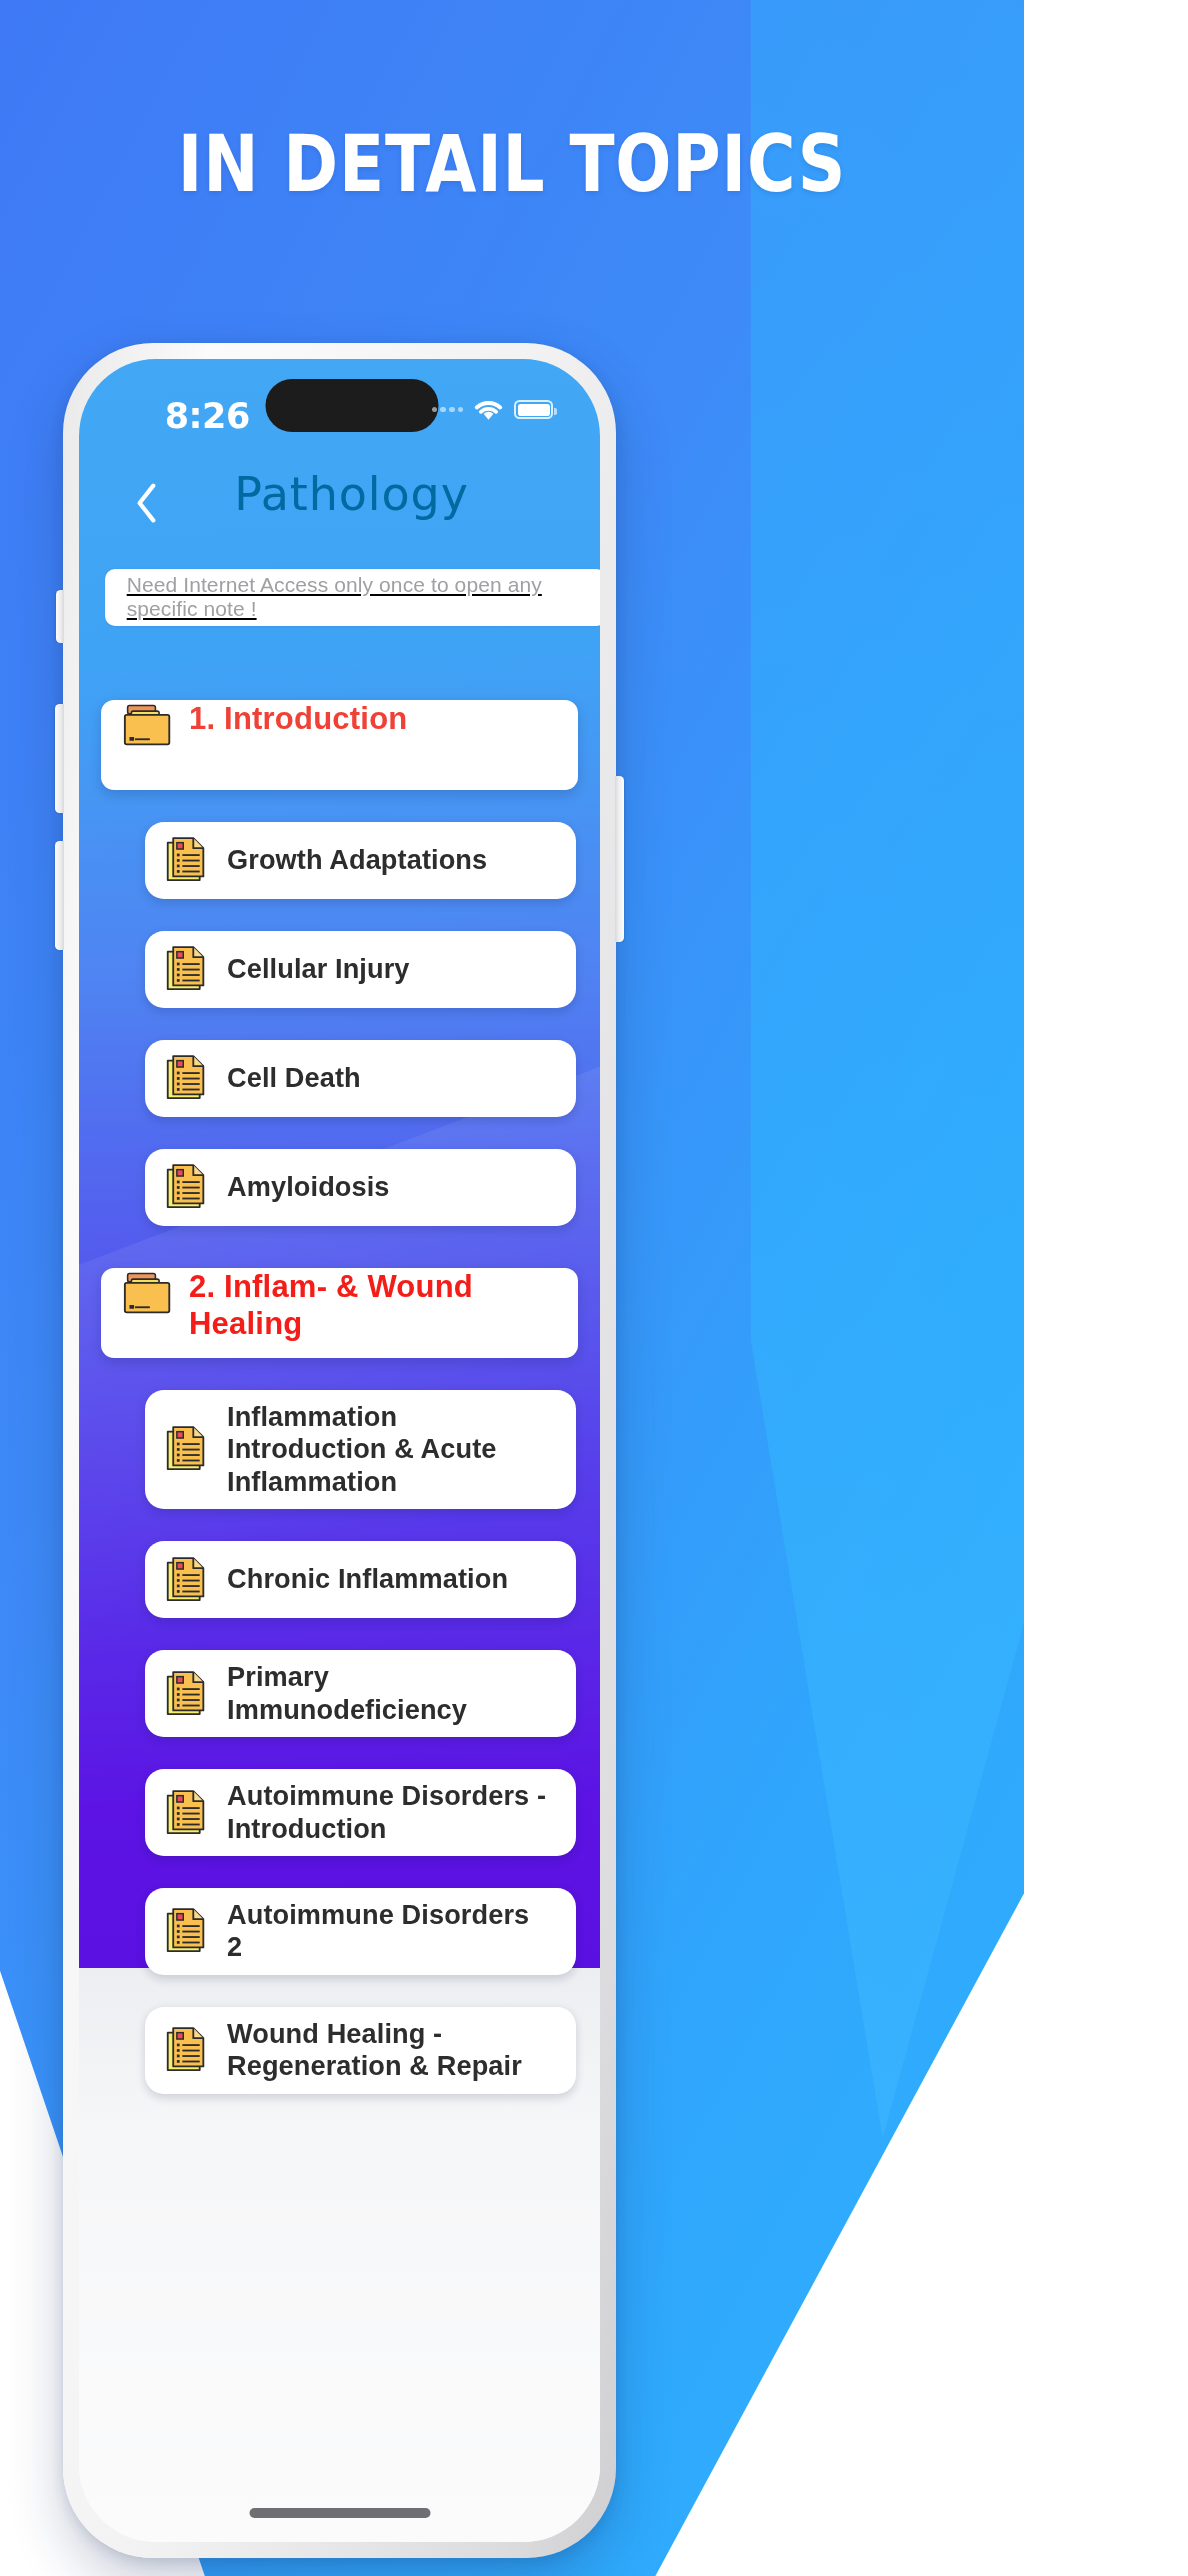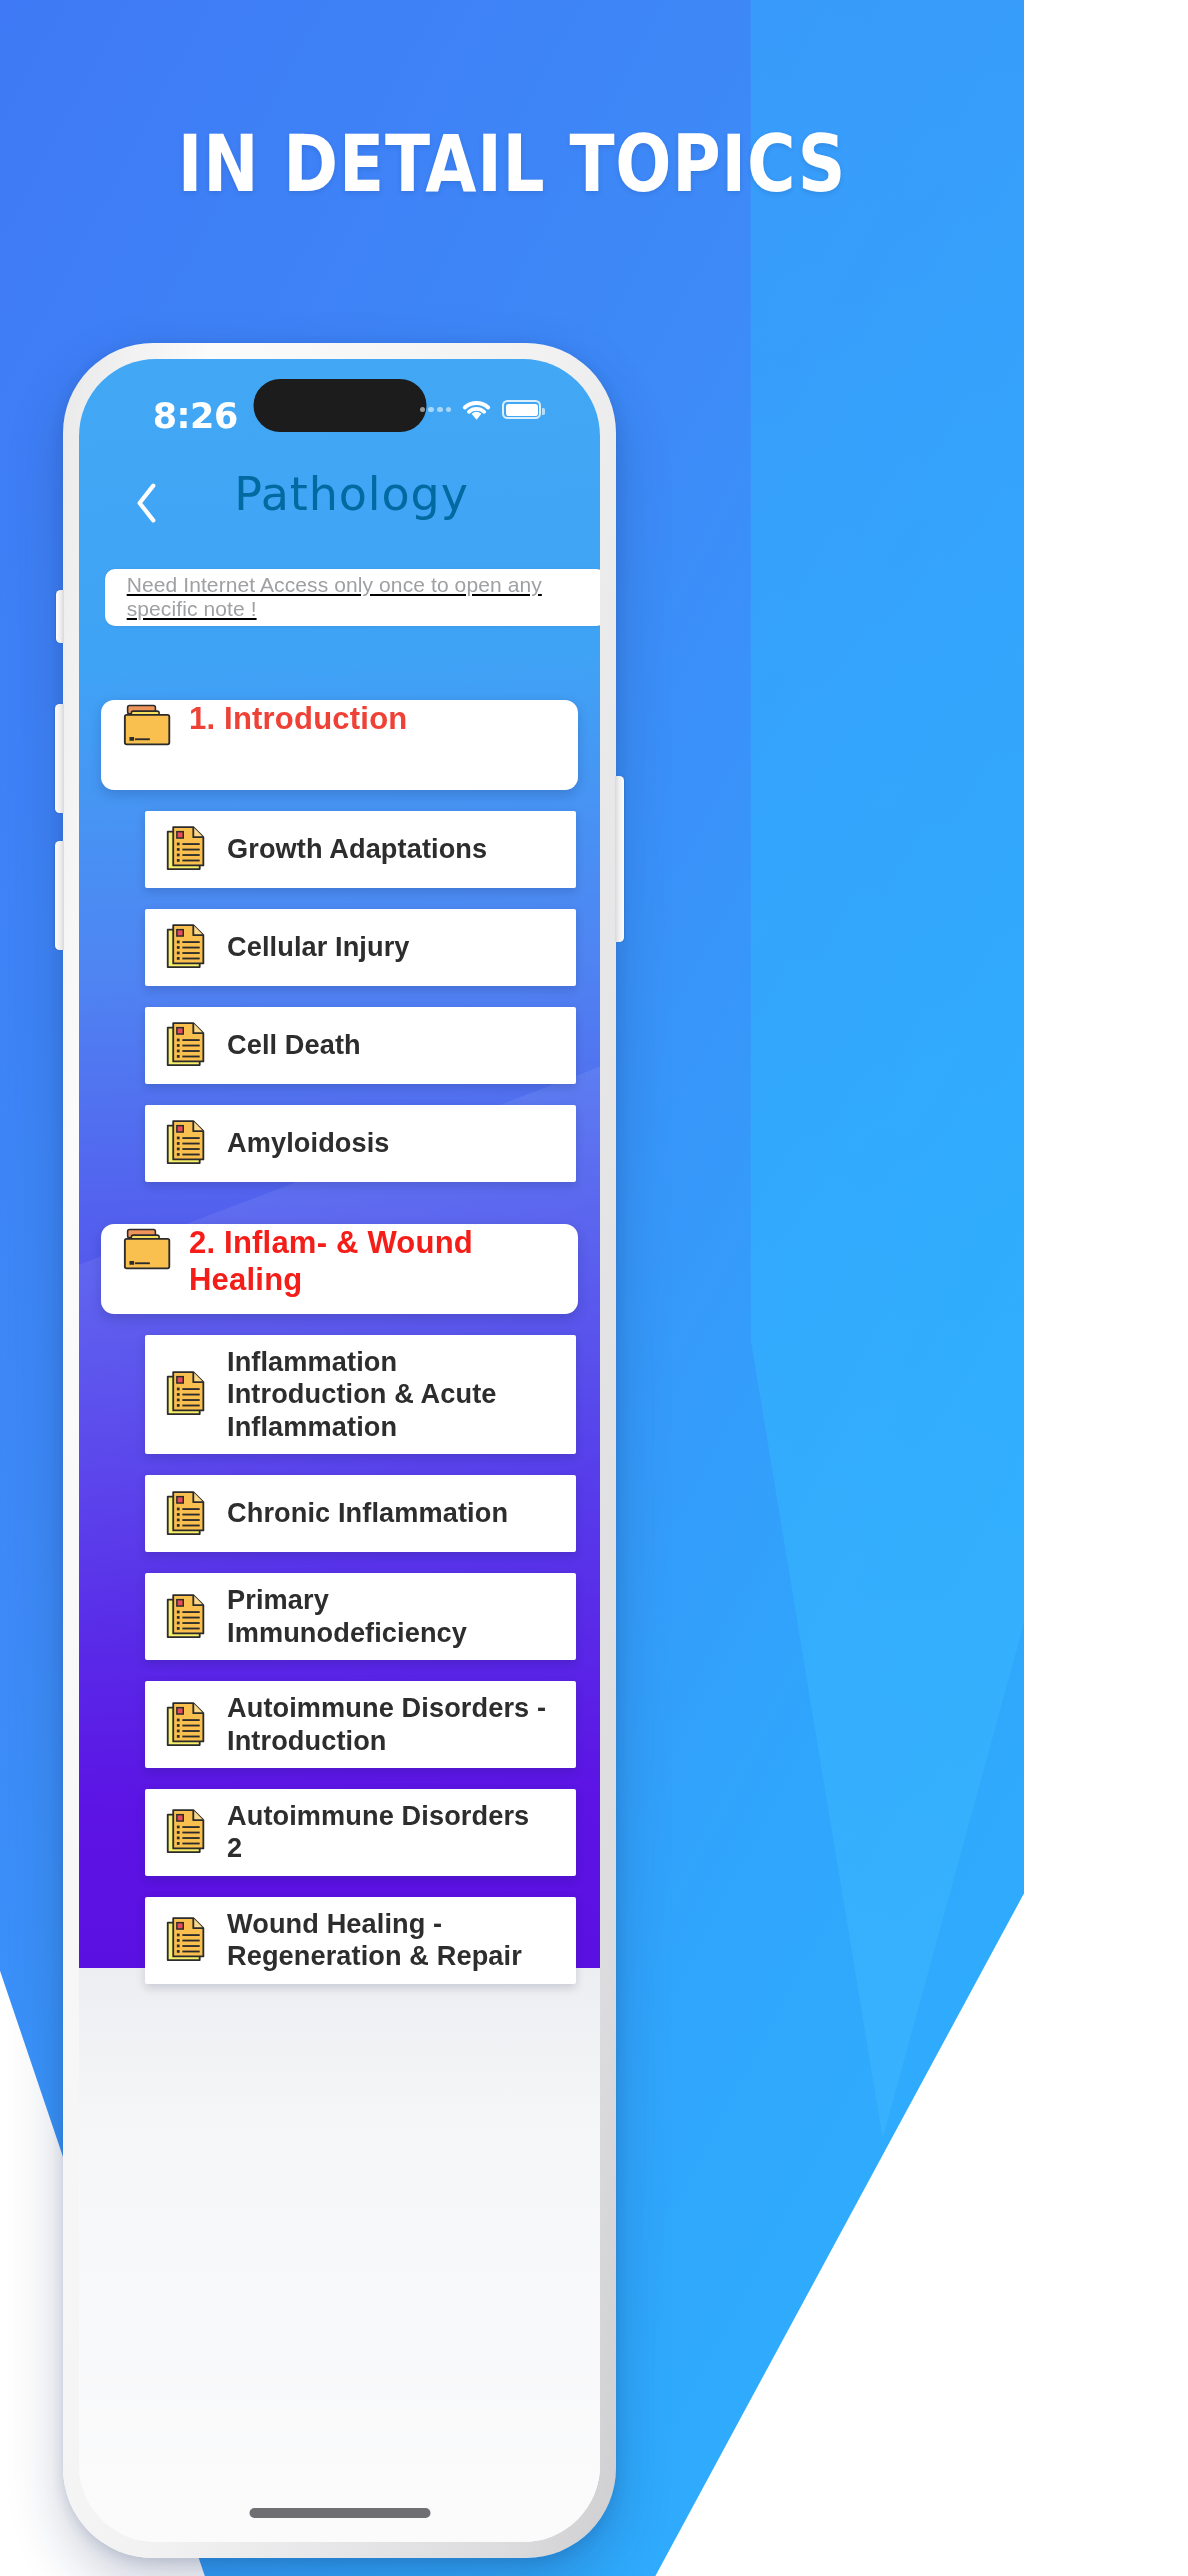--- a/index.html
+++ b/index.html
@@ -103,21 +103,21 @@
     -webkit-clip-path:polygon(0 22%, 100% 0, 100% 100%, 0 100%);
     clip-path:polygon(0 22%, 100% 0, 100% 100%, 0 100%);
   }
   .screen-bottom {
     position:absolute; left:0; top:1609px; width:100%; bottom:0;
     background:linear-gradient(180deg,#eceef1 0%,#f6f7f8 30%,#fbfbfc 100%);
   }
 
   
   .statusbar {
-    position:absolute; left:0; top:0; width:100%; height:103px;
+    position:absolute; left:12px; top:0; width:100%; height:103px;
     z-index:6;
   }
   .sb-time {
     position:absolute; left:74px; top:37px;
     color:#fff; font-size:35px; font-weight:bold;
     font-family:"DejaVu Sans","Liberation Sans",sans-serif;
     letter-spacing:-0.5px;
   }
   .notch {
     position:absolute; left:50%; top:20px;
@@ -183,23 +183,23 @@
     background:#fff;
     border-radius:13px;
     min-height:90px;
     display:flex; 
     padding:0 22px;
     box-shadow:0 4.6px 12px rgba(10,20,60,.17);
   }
   .folder-card.tight { margin-top:48px; }
   .note-card {
     position:relative;
-    margin:21px 24px 0 66px;
+    margin:32px 24px 0 66px;
     background:#fff;
-    border-radius:2px;
+    border-radius:19px;
     min-height:77px;
     display:flex; align-items:center;
     padding:11px 20px;
     box-shadow:0 3.7px 10px rgba(10,20,60,.16);
   }
   .ic-folder { width:50px; height:50px; flex:0 0 50px; margin-right:16.6px; }
   .ic-note   { width:42px; height:50px; flex:0 0 42px; margin-right:20px; }
   .folder-label {
     color:#ef4136; font-size:32px; font-weight:bold;
     font-family:"Liberation Sans Narrow","Liberation Sans",sans-serif;

